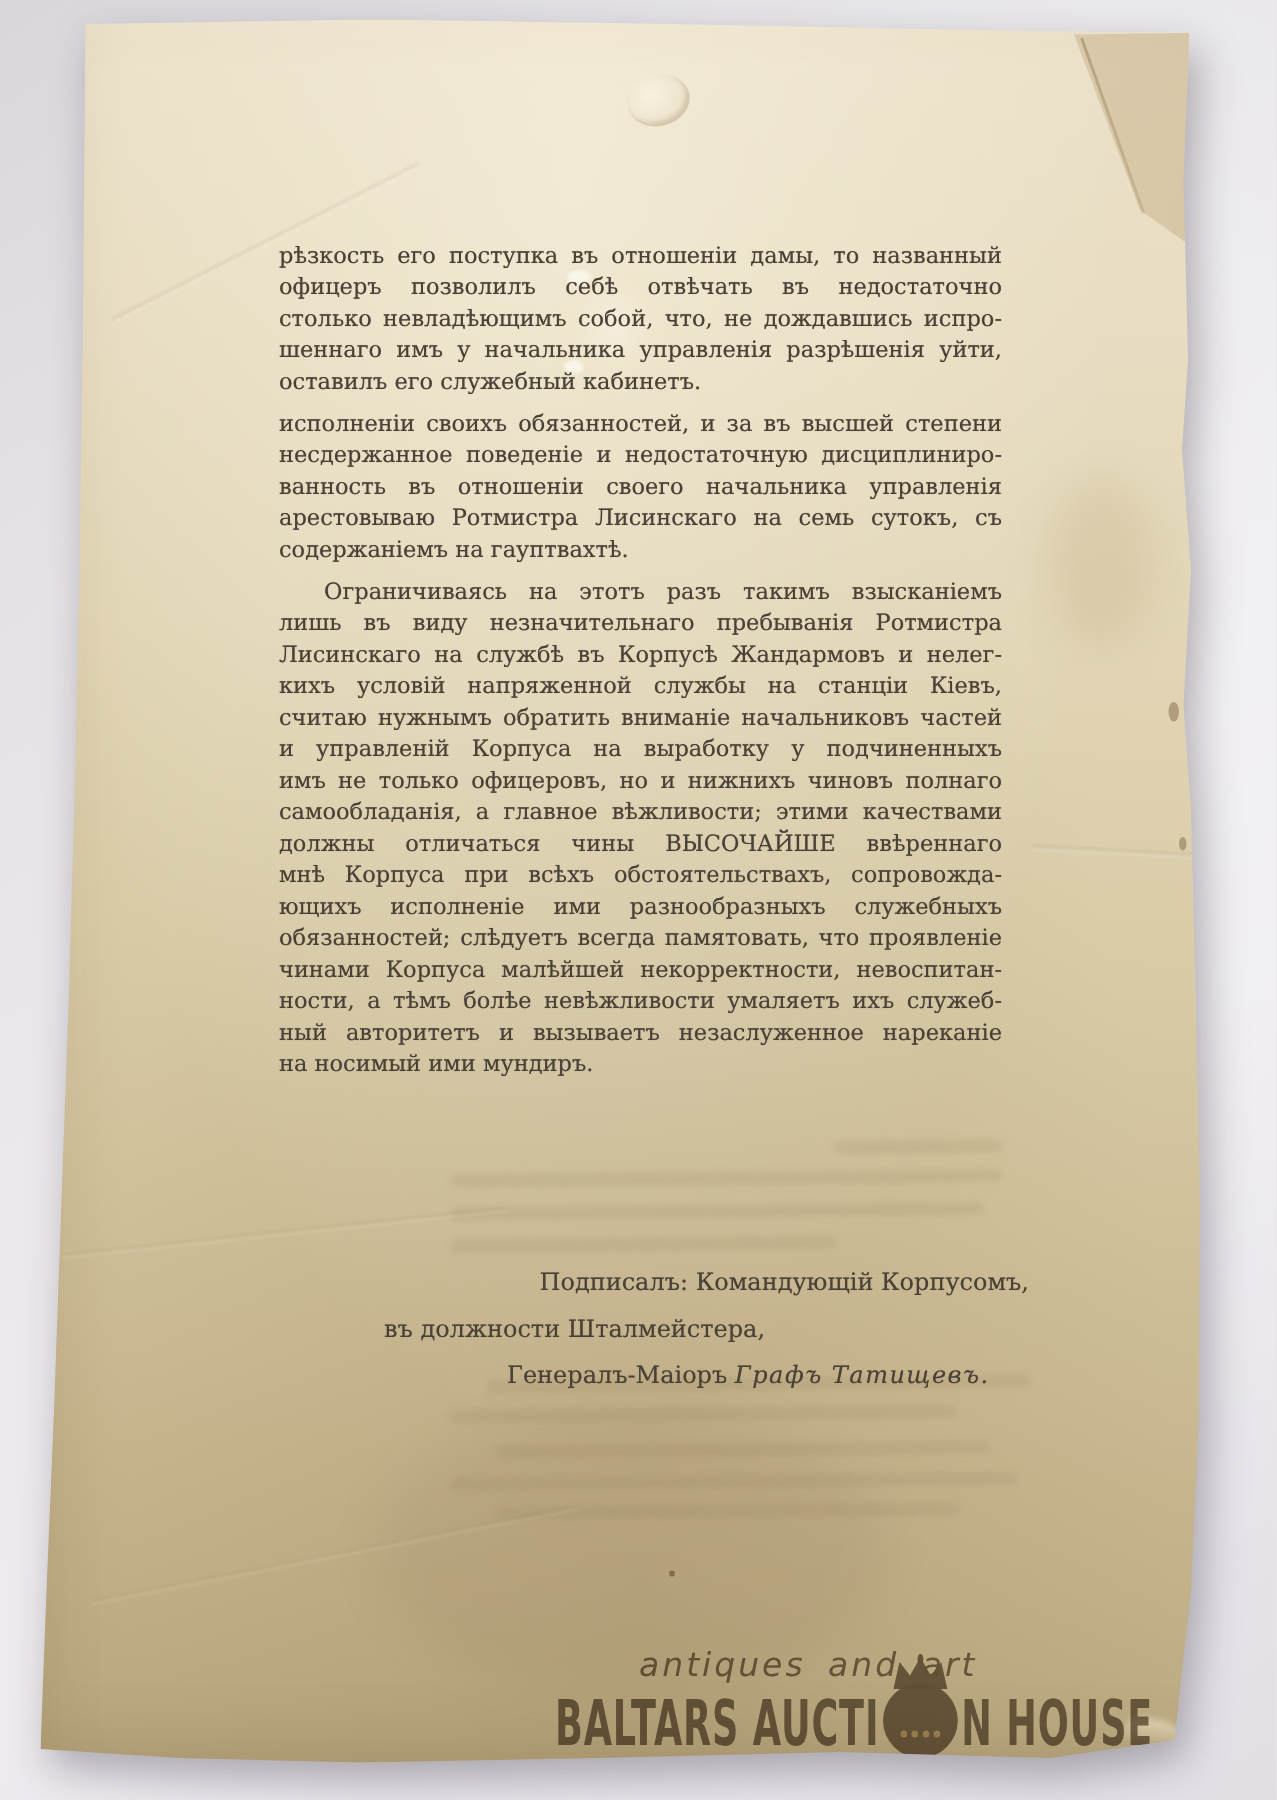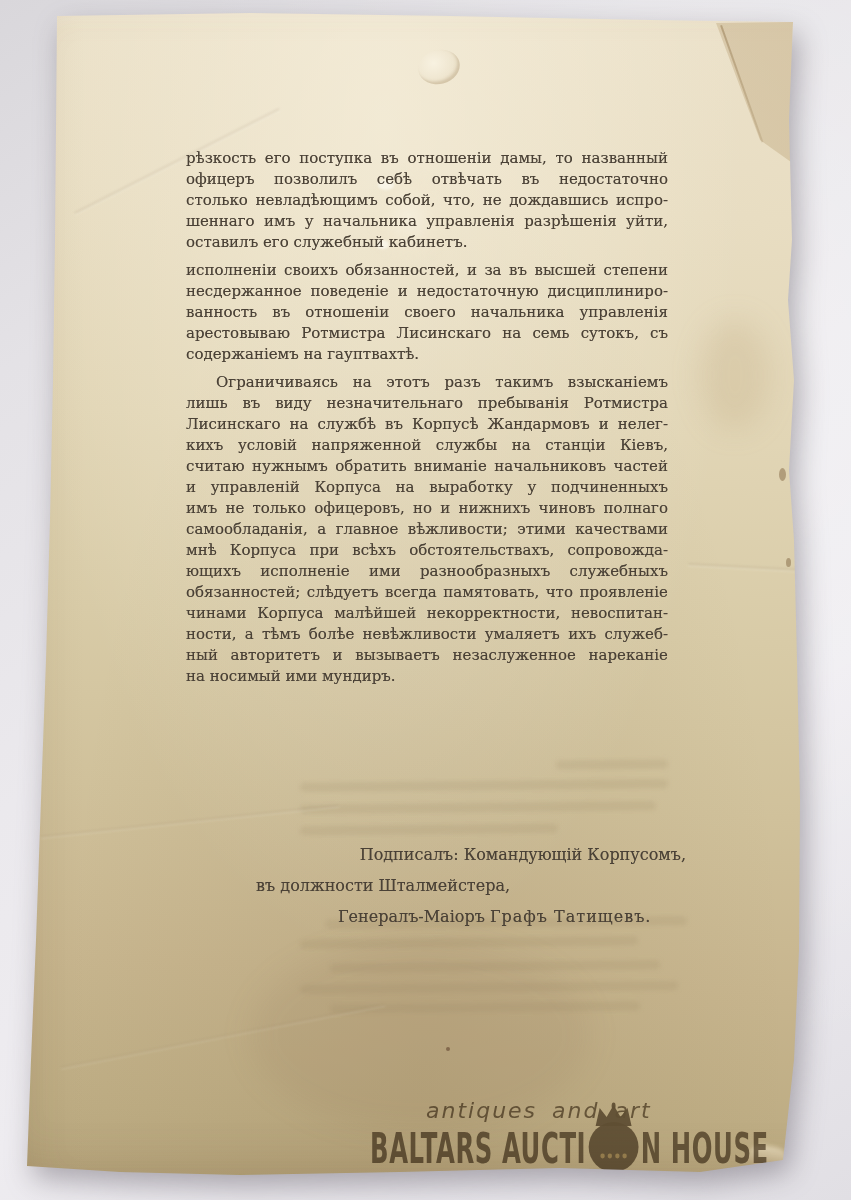--- a/index.html
+++ b/index.html
@@ -49,33 +49,33 @@
     box-shadow:inset -2px -3px 3px rgba(160,135,95,0.35);}
   .speck{position:absolute;border-radius:50%;background:rgba(120,90,55,0.45);filter:blur(0.5px);}
   .sp1{left:779px;top:468px;width:7px;height:13px;}
   .sp2{left:786px;top:558px;width:5px;height:9px;}
   .sp3{left:446px;top:1047px;width:4px;height:4px;background:rgba(90,60,40,0.55);}
   .corner-glint{position:absolute;left:748px;top:1146px;width:40px;height:26px;transform:rotate(10deg);
     background:linear-gradient(180deg, rgba(250,240,215,0.55), rgba(150,120,80,0.35));filter:blur(2px);border-radius:40%;}
   
   .ghost{position:absolute;height:9px;background:rgba(140,122,88,0.16);filter:blur(2.5px);transform:rotate(-0.6deg);border-radius:4px;}
   
-  .textblock{position:absolute;left:186px;top:148px;width:482px;color:#4a4136;
+  .textblock{position:absolute;left:186px;top:160px;width:482px;color:#4a4136;
     font-size:15px;line-height:21px;text-shadow:0 0 0.5px rgba(74,65,54,0.55);}
   .para{margin:0;}
   .para + .para{margin-top:7px;}
   .tline{text-align:justify;text-align-last:justify;}
   .tline-last{text-align-last:left;}
   .para.indent .tline-first{text-indent:30px;}
   .signature{position:absolute;left:186px;top:839px;width:500px;color:#4a4136;
     font-size:16px;line-height:31px;text-shadow:0 0 0.5px rgba(74,65,54,0.5);}
   .sig1{padding-left:22px;text-align:right;}
   .sig2{padding-left:70px;}
   .sig3{padding-left:152px;}
-  .sig-italic{letter-spacing:1px;}
+  .sig-italic{font-style:italic;letter-spacing:1px;}
   
   .watermark{position:absolute;left:370px;top:1098px;mix-blend-mode:multiply;opacity:0.92;}
   .wm-tagline{margin-left:56px;font-family:"DejaVu Sans","Liberation Sans",sans-serif;
     font-style:italic;font-size:22px;letter-spacing:2px;word-spacing:6px;color:rgba(122,110,92,0.95);}
   .wm-brand{display:flex;align-items:center;margin-top:1px;white-space:nowrap;
     font-family:"DejaVu Sans","Liberation Sans",sans-serif;font-weight:bold;
     font-size:42px;letter-spacing:1px;color:rgba(120,108,90,0.95);
     transform:scaleX(0.58);transform-origin:left center;}
   .wm-logo{display:inline-block;width:90px;height:70px;margin:-24px 2px 0 2px;}
 </style>
@@ -131,20 +131,21 @@
           </div>
         <div class="para indent">
             <div class="tline tline-first">Ограничиваясь на этотъ разъ такимъ взысканіемъ</div>
             <div class="tline">лишь въ виду незначительнаго пребыванія Ротмистра</div>
             <div class="tline">Лисинскаго на службѣ въ Корпусѣ Жандармовъ и нелег-</div>
             <div class="tline">кихъ условій напряженной службы на станціи Кіевъ,</div>
             <div class="tline">считаю нужнымъ обратить вниманіе начальниковъ частей</div>
             <div class="tline">и управленій Корпуса на выработку у подчиненныхъ</div>
             <div class="tline">имъ не только офицеровъ, но и нижнихъ чиновъ полнаго</div>
             <div class="tline">самообладанія, а главное вѣжливости; этими качествами</div>
+            <div class="tline">должны отличаться чины ВЫСОЧАЙШЕ ввѣреннаго</div>
             <div class="tline">мнѣ Корпуса при всѣхъ обстоятельствахъ, сопровожда-</div>
             <div class="tline">ющихъ исполненіе ими разнообразныхъ служебныхъ</div>
             <div class="tline">обязанностей; слѣдуетъ всегда памятовать, что проявленіе</div>
             <div class="tline">чинами Корпуса малѣйшей некорректности, невоспитан-</div>
             <div class="tline">ности, а тѣмъ болѣе невѣжливости умаляетъ ихъ служеб-</div>
             <div class="tline">ный авторитетъ и вызываетъ незаслуженное нареканіе</div>
             <div class="tline tline-last">на носимый ими мундиръ.</div>
           </div>
       </div>
 

